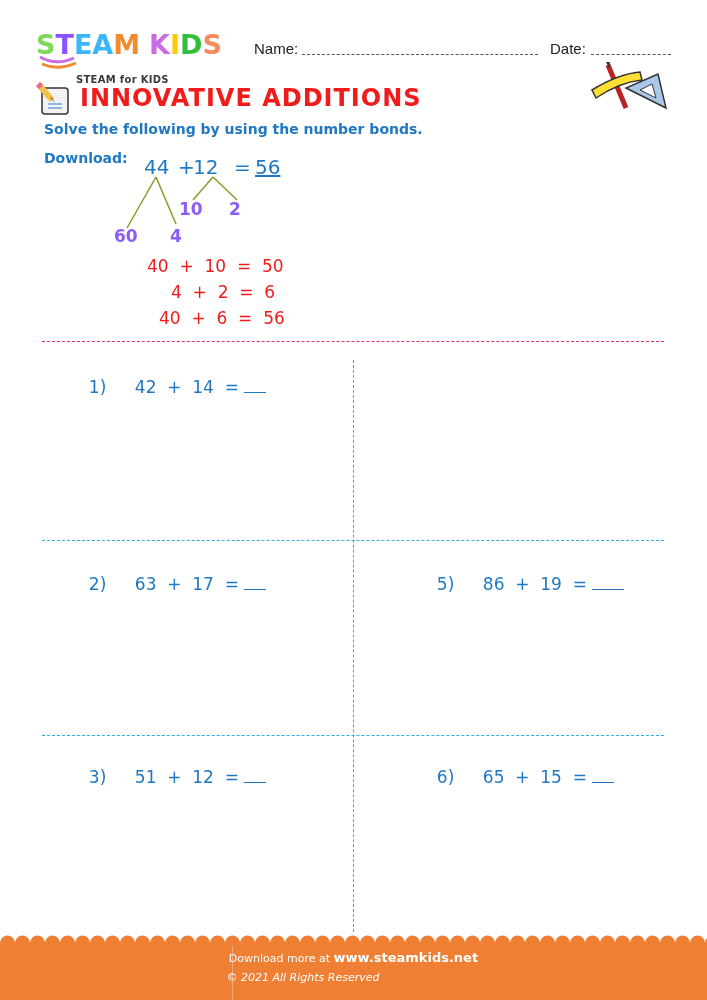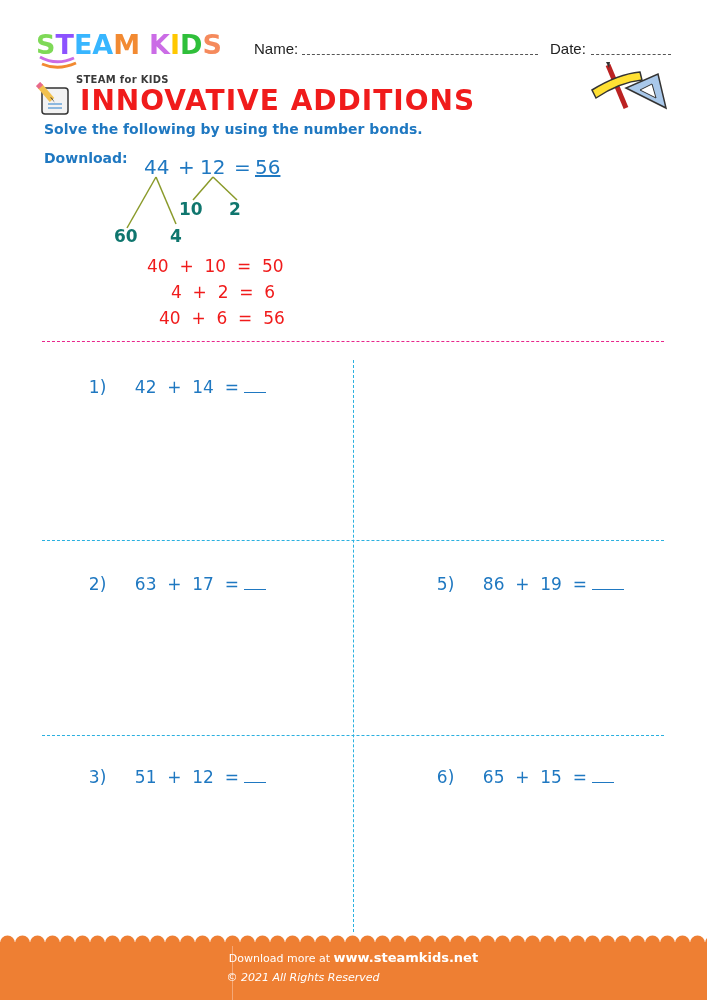--- a/index.html
+++ b/index.html
@@ -3,25 +3,25 @@
 <meta charset="utf-8">
 <style>
   html, body { margin: 0; padding: 0; }
   body { width: 707px; height: 1000px; position: relative; background: #ffffff; overflow: hidden; font-family: "DejaVu Sans", "Liberation Sans", sans-serif; }
   .abs { position: absolute; }
   .logo { left: 36px; top: 30px; font-family: "DejaVu Sans", sans-serif; font-weight: bold; font-size: 27px; letter-spacing: 0px; line-height: 30px; }
   .logo span { display: inline-block; }
   .logo-sub { left: 76px; top: 58px; font-size: 10px; font-weight: bold; color: #3a3a3a; letter-spacing: 0.3px; font-family: "DejaVu Sans", sans-serif; margin-top: 16px; }
   .field-label { font-family: "Liberation Sans", sans-serif; font-size: 15px; color: #222; }
   .dots { border-bottom: 1px dashed #555; height: 0; }
-  .title { left: 80px; top: 84px; font-family: "DejaVu Sans", sans-serif; font-weight: bold; font-size: 28px; color: #f01b1b; letter-spacing: 1px; }
+  .title { left: 80px; top: 84px; font-family: "DejaVu Sans", sans-serif; font-weight: bold; font-size: 24px; color: #f01b1b; letter-spacing: 1px; }
   .instr { left: 44px; top: 121px; font-family: "DejaVu Sans", sans-serif; font-weight: bold; font-size: 14px; color: #1f78c1; }
   .ex-label { left: 44px; top: 150px; font-family: "DejaVu Sans", sans-serif; font-weight: bold; font-size: 14px; color: #1f78c1; }
   .ex-eq { top: 155px; font-family: "DejaVu Sans", sans-serif; font-size: 20px; color: #1f78c1; }
-  .red-num { font-family: "DejaVu Sans", sans-serif; font-weight: bold; font-size: 17px; color: #0f766e; }
+  .red-num { font-family: "DejaVu Sans", sans-serif; font-weight: bold; font-size: 17px; color: #8b5cf6; }
   .step { font-family: "DejaVu Sans", sans-serif; font-weight: normal; font-size: 17px; color: #f01b1b; white-space: pre; }
   .prob { font-family: "DejaVu Sans", sans-serif; font-size: 17px; color: #1f78c1; white-space: pre; }
   .prob .num { display: inline-block; width: 46px; }
   .blank { display: inline-block; border-bottom: 1.5px solid #1f78c1; height: 14px; vertical-align: baseline; }
   .hdash-pink { border-top: 1.5px dashed #e8268c; height: 0; }
   .hdash-blue { border-top: 1.5px dashed #2ab0e0; height: 0; }
   .vdash-blue { border-left: 1.5px dashed #2ab0e0; width: 0; }
   .footer { left: 0; top: 942px; width: 707px; height: 58px; background: #ee7f33; }
   .scallops { left: 0; top: 934px; width: 707px; height: 12px; }
   .footer-line1 { left: 0; width: 707px; top: 950px; text-align: center; font-family: "DejaVu Sans", sans-serif; font-size: 11px; color: #ffffff; }
@@ -62,21 +62,21 @@
   <line x1="2" y1="2" x2="5" y2="5" stroke="#e86a8a" stroke-width="6"></line>
   <path d="M14 15 L19 21 L16 16 Z" fill="#333"></path>
 </svg>
 <div class="abs title">INNOVATIVE ADDITIONS</div>
 
 <div class="abs instr">Solve the following by using the number bonds.</div>
 
 <div class="abs ex-label">Download:</div>
 <div class="abs ex-eq" style="left:144px">44</div>
 <div class="abs ex-eq" style="left:178px">+</div>
-<div class="abs ex-eq" style="left:200px">12</div>
+<div class="abs ex-eq" style="left:193px">12</div>
 <div class="abs ex-eq" style="left:234px">=</div>
 <div class="abs ex-eq" style="left:255px;text-decoration:underline">56</div>
 
 <svg class="abs" style="left:0;top:0" width="707" height="260">
   <line x1="156" y1="177" x2="127" y2="228" stroke="#8a9a2a" stroke-width="1.5"></line>
   <line x1="156" y1="177" x2="176" y2="224" stroke="#8a9a2a" stroke-width="1.5"></line>
   <line x1="213" y1="177" x2="193" y2="200" stroke="#8a9a2a" stroke-width="1.5"></line>
   <line x1="213" y1="177" x2="237" y2="200" stroke="#8a9a2a" stroke-width="1.5"></line>
 </svg>
 

